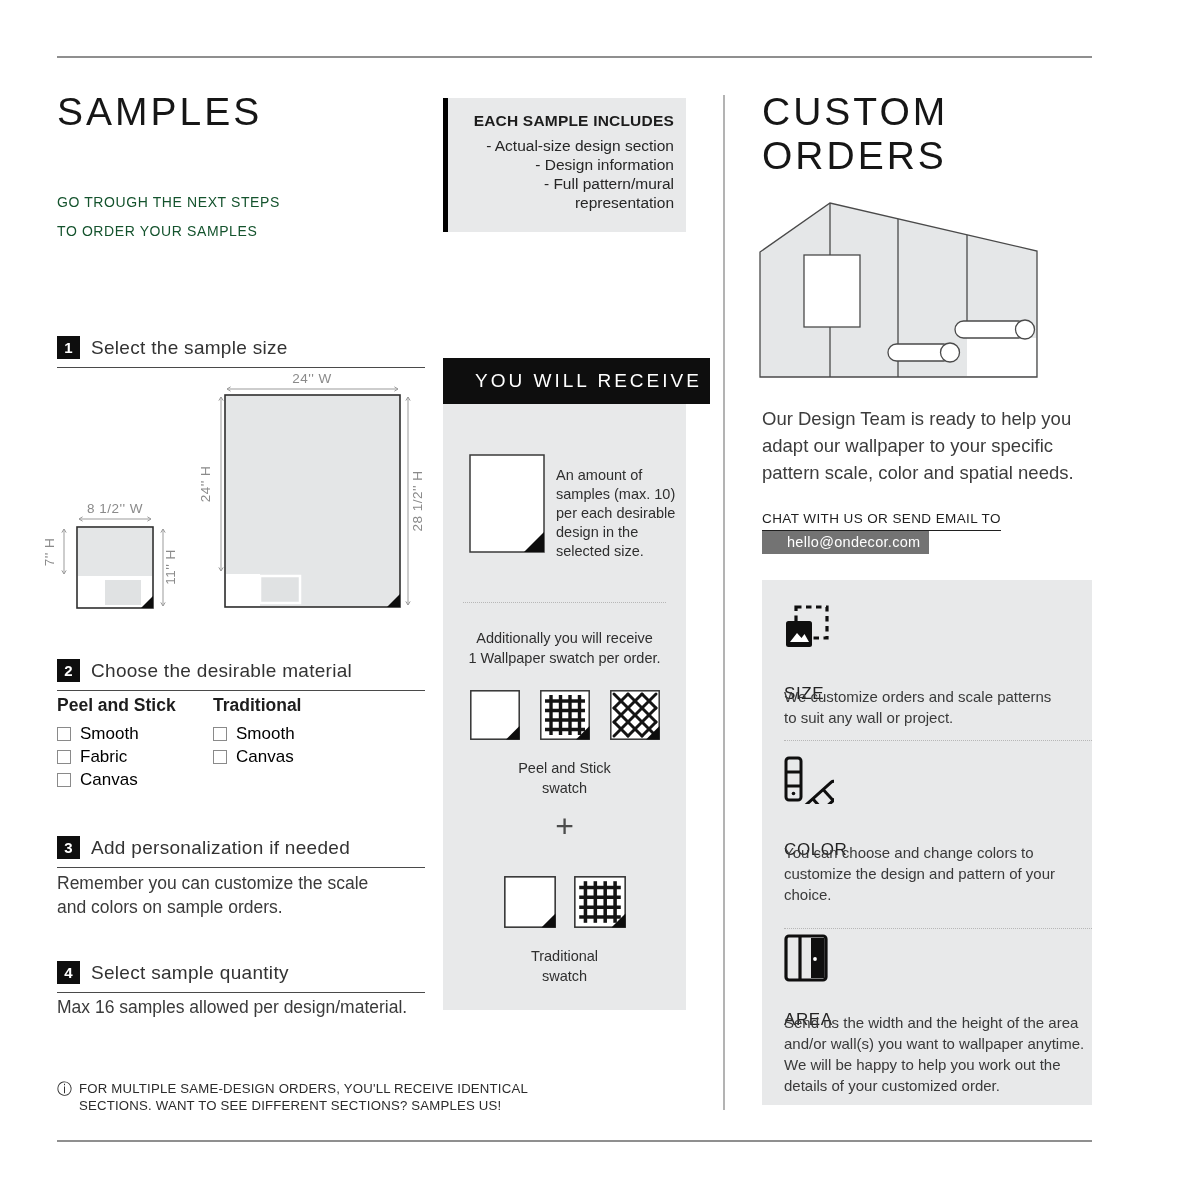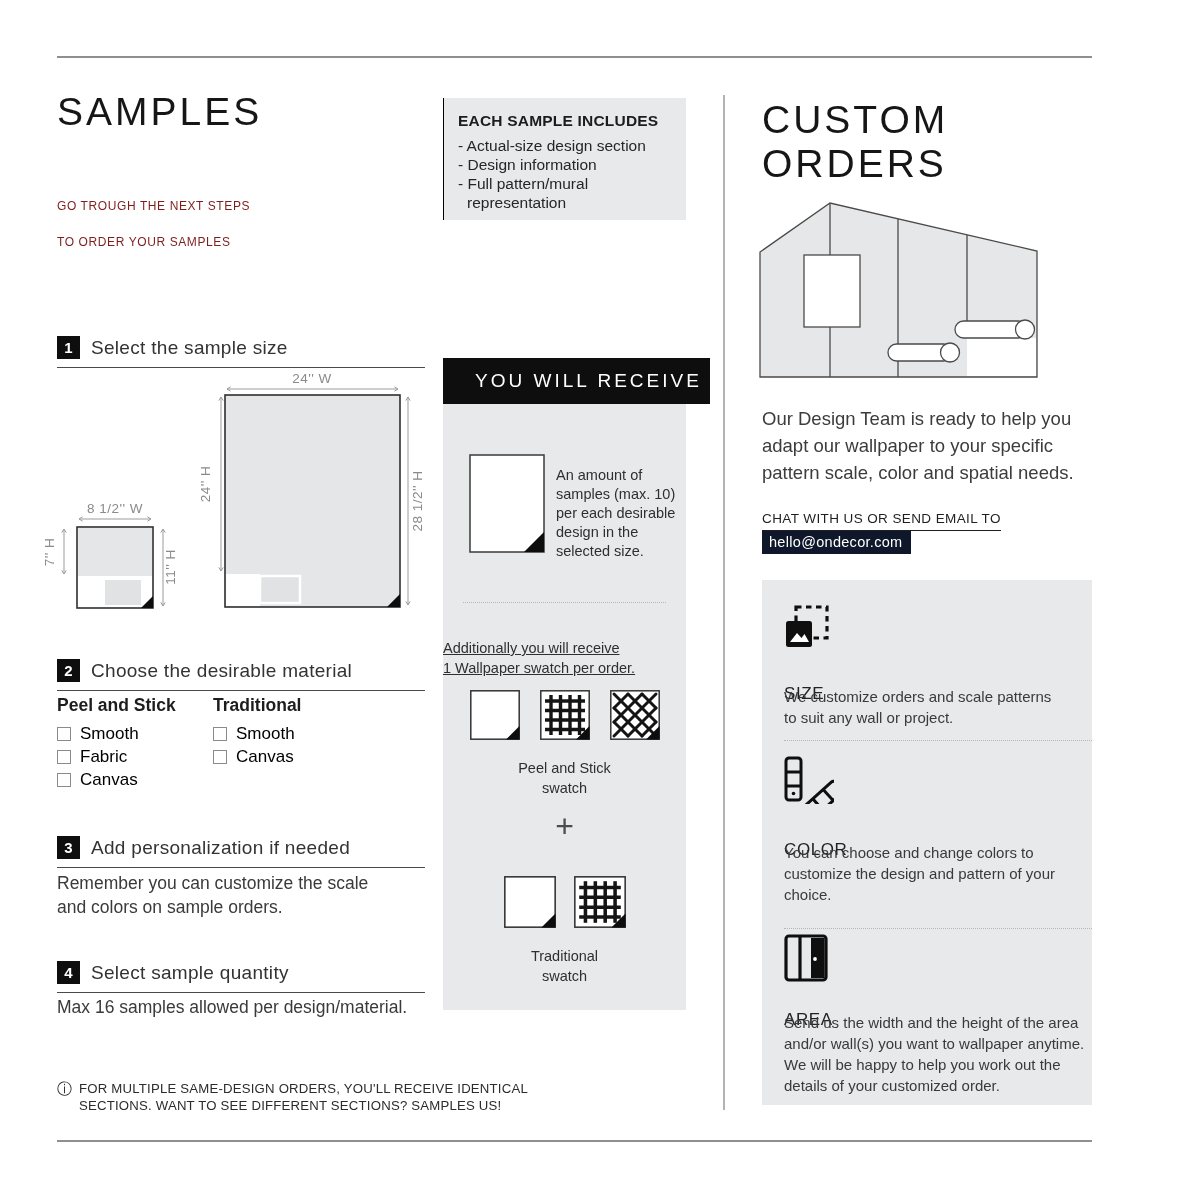--- a/index.html
+++ b/index.html
@@ -2,24 +2,24 @@
 <html><head>
 <meta charset="utf-8">
 <style>
   html,body{margin:0;padding:0;background:#fff;}
   .page{position:relative;width:1092px;height:1200px;background:#fff;
         font-family:"Liberation Sans","DejaVu Sans",sans-serif;color:#3a3a3a;overflow:hidden;}
   .abs{position:absolute;}
   .ml{white-space:pre-line;}
   .rule{position:absolute;left:57px;width:1086px;height:2px;background:#8f8f8f;}
   .big-title{font-size:39px;font-weight:500;letter-spacing:3px;color:#161616;margin:0;}
-  .subtitle{font-size:12px;letter-spacing:.6px;line-height:36px;color:#7f1d1d;}
+  .subtitle{font-size:14px;letter-spacing:.6px;line-height:29px;color:#14532d;}
   
   .includes-box{position:absolute;left:443px;top:98px;width:243px;background:#e8e9ea;
-        border-left:1px solid #000000;padding:14px 12px 8px 14px;box-sizing:border-box;}
+        border-left:5px solid #000000;padding:14px 12px 20px 14px;box-sizing:border-box;text-align:right;}
   .inc-title{font-size:15.5px;font-weight:700;color:#1c1c1c;letter-spacing:.2px;margin-bottom:6px;}
   .inc-item{font-size:15.5px;line-height:19px;color:#262626;padding-left:9px;text-indent:-9px;}
   
   .step-header{position:absolute;left:57px;width:368px;display:flex;align-items:center;
         padding-bottom:8px;border-bottom:1.6px solid #4a4a4a;}
   .step-num{width:23px;height:23px;background:#0e0e0e;color:#fff;font-size:15px;font-weight:700;
         display:flex;align-items:center;justify-content:center;margin-right:11px;flex-shrink:0;}
   .step-title{font-size:19px;color:#333;letter-spacing:.3px;}
   .step-desc{font-size:17.5px;line-height:24px;color:#3a3a3a;}
   .mat-title{font-size:17.5px;font-weight:700;color:#1d1d1d;margin-bottom:9px;}
@@ -27,31 +27,31 @@
   .cb{width:12px;height:12px;border:1.5px solid #8a8a8a;margin-right:9px;flex-shrink:0;background:#fff;}
   .footnote{position:absolute;left:57px;top:1080px;display:flex;align-items:flex-start;}
   .foot-icon{font-size:15px;color:#2c2c2c;line-height:17px;margin-right:7px;}
   .foot-text{font-size:13.2px;line-height:17px;letter-spacing:.2px;color:#2c2c2c;}
   
   .receive-header{position:absolute;left:443px;top:358px;width:243px;height:46px;background:#0e0e0e;
         color:#fff;display:flex;align-items:center;justify-content:center;font-size:19px;letter-spacing:3px;padding-left:24px;}
   .receive-panel{position:absolute;left:443px;top:404px;width:243px;height:606px;background:#e8e9ea;}
   .rp-note{position:absolute;left:113px;top:62px;width:122px;font-size:14.5px;line-height:19px;color:#2f2f2f;}
   .dotted{border-top:1.5px dotted #b7b7b7;}
-  .rp-add{position:absolute;left:0;top:234px;width:100%;text-align:left;font-size:14.5px;line-height:20px;color:#2f2f2f;text-decoration:underline;}
+  .rp-add{position:absolute;left:0;top:224px;width:100%;text-align:center;font-size:14.5px;line-height:20px;color:#2f2f2f;}
   .sw-row{position:absolute;left:0;width:100%;display:flex;justify-content:center;}
   .sw-cap{position:absolute;left:0;width:100%;text-align:center;font-size:14.5px;line-height:20px;color:#2f2f2f;}
   .plus{position:absolute;left:0;top:406px;width:100%;text-align:center;font-size:32px;font-weight:300;color:#4c4c4c;line-height:32px;}
   
   .divider-v{position:absolute;left:723px;top:95px;width:1.5px;height:1015px;background:#b3b3b3;}
   .intro{font-size:18.5px;line-height:27px;color:#3c3c3c;}
   .chat-label{font-size:13.5px;letter-spacing:.4px;color:#1f1f1f;border-bottom:1.6px solid #1f1f1f;
         padding-bottom:4px;display:inline-block;}
-  .email-chip{background:#0f172a;color:#fff;font-size:14.5px;letter-spacing:.3px;
-        padding:3px 9px 4px 7px;display:inline-block;}
+  .email-chip{background:#737373;color:#fff;font-size:14.5px;letter-spacing:.3px;
+        padding:3px 9px 4px 25px;display:inline-block;}
   .right-panel{position:absolute;left:762px;top:580px;width:373px;height:525px;background:#e8e9ea;}
   .feat-name{position:absolute;left:22px;font-size:17px;letter-spacing:.6px;color:#222;margin-top:22px;}
   .feat-desc{position:absolute;left:22px;font-size:15px;line-height:21px;color:#3a3a3a;}
   .panel-div{position:absolute;left:22px;width:330px;border-top:1.5px dotted #b7b7b7;}
   svg text{font-family:"Liberation Sans","DejaVu Sans",sans-serif;font-size:13.5px;fill:#8a8a8a;letter-spacing:.5px;}
 </style>
 </head>
 <body>
 
 <div class="page">
@@ -233,21 +233,21 @@
           <line x1="5" y1="30" x2="45" y2="30"></line>
             <line x1="5" y1="39.5" x2="45" y2="39.5"></line>
         </g>
         <polygon points="49.5,36 49.5,49.5 36,49.5" fill="#0d0d0d"></polygon>
       </svg>
     </div>
     <div class="sw-cap ml" style="top:542px">Traditional
 swatch</div>
   </div>
 
-  <h1 class="big-title abs" style="left:762px;top:98px">CUSTOM ORDERS</h1>
+  <h1 class="big-title abs" style="left:762px;top:90px">CUSTOM ORDERS</h1>
 
   <svg class="abs" style="left:758px;top:198px" width="282" height="182" viewBox="0 0 282 182">
     <polygon points="2,54 72,5 279,53 279,179 2,179" fill="#e5e7e8"></polygon>
     <rect x="209" y="140" width="69" height="38" fill="#ffffff"></rect>
     <g stroke="#4a4a4a" stroke-width="1.3" fill="none">
       <polygon points="2,54 72,5 279,53 279,179 2,179"></polygon>
       <line x1="72" y1="5" x2="72" y2="179"></line>
       <line x1="140" y1="21" x2="140" y2="179"></line>
       <line x1="209" y1="37" x2="209" y2="140"></line>
     </g>

